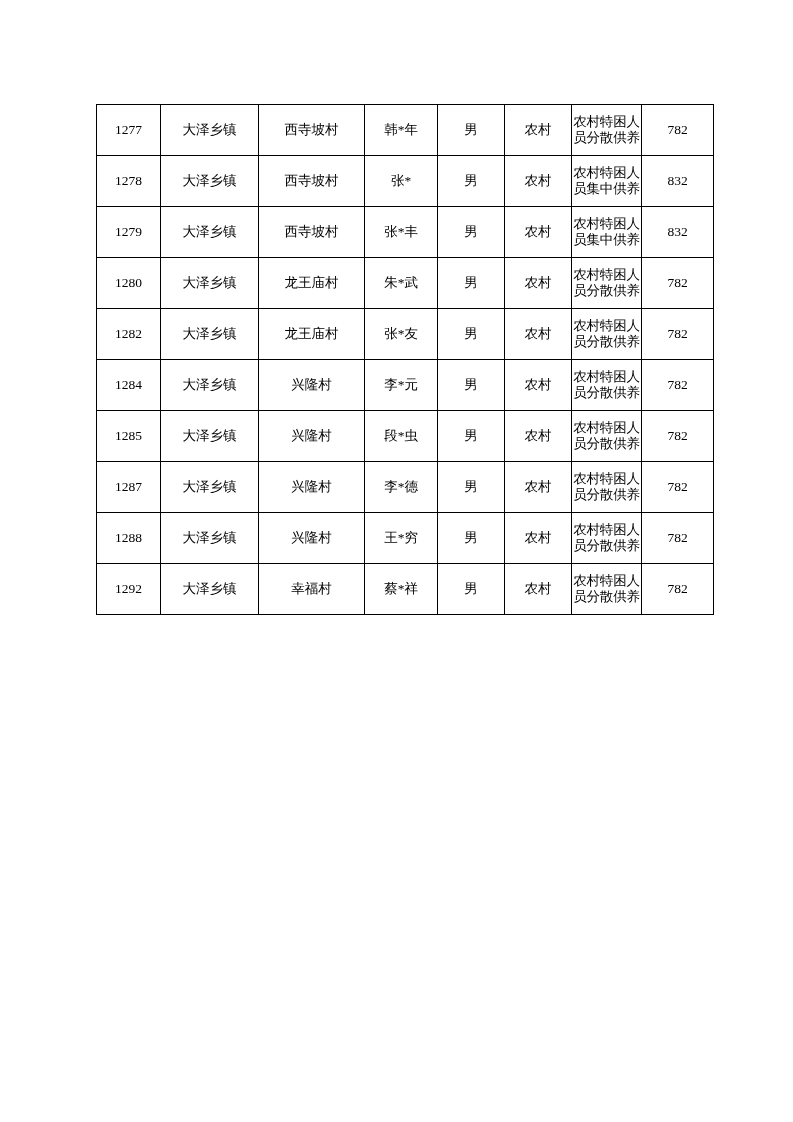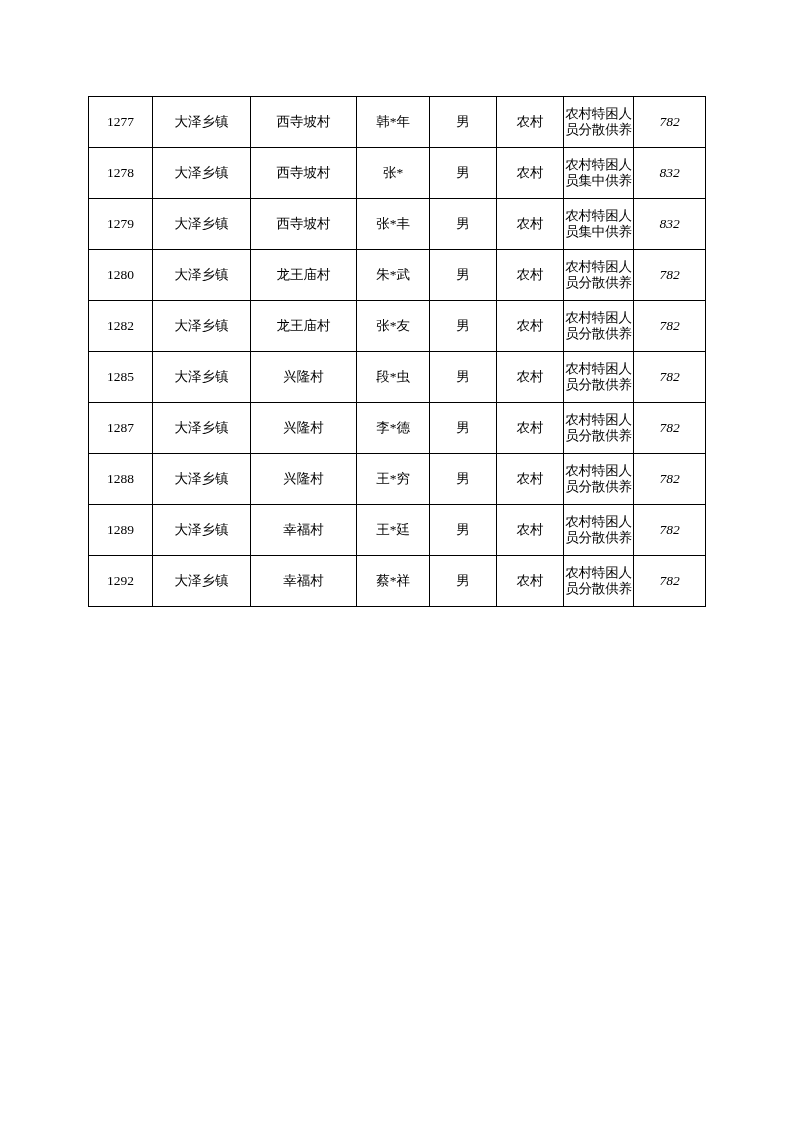--- a/index.html
+++ b/index.html
@@ -17,21 +17,21 @@
     position: relative;
     width: 793px;
     height: 1122px;
     box-sizing: border-box;
     padding: 96px 88px 0 88px;
   }
   table.data-table {
     border-collapse: collapse;
     table-layout: fixed;
     width: 617px;
-    margin: 0;
+    margin: 8px;
     border-radius: 24px;
   }
   table.data-table td {
     border: 1px solid #000000;
     text-align: center;
     vertical-align: middle;
     font-size: 13.5px;
     line-height: 1.15;
     padding: 2px 1px;
     height: 46px;
@@ -51,21 +51,21 @@
   td.idx { font-size: 13.5px; }
   td.town, td.village, td.name, td.gender, td.hukou {
     font-size: 14px;
   }
   td.category {
     font-size: 12.5px;
     line-height: 1.02;
     letter-spacing: -0.2px;
     padding: 0 1px;
   }
-  td.amount { font-size: 13.5px; font-style: italic; }
+  td.amount { font-size: 13.5px; }
 </style>
 </head>
 <body>
 
 <div class="page">
   <table class="data-table">
     <colgroup>
       <col class="c0">
         <col class="c1">
         <col class="c2">
@@ -120,20 +120,30 @@
           <td class="idx">1282</td>
           <td class="town">大泽乡镇</td>
           <td class="village">龙王庙村</td>
           <td class="name">张*友</td>
           <td class="gender">男</td>
           <td class="hukou">农村</td>
           <td class="category">农村特困人员分散供养</td>
           <td class="amount">782</td>
         </tr>
         <tr>
+          <td class="idx">1284</td>
+          <td class="town">大泽乡镇</td>
+          <td class="village">兴隆村</td>
+          <td class="name">李*元</td>
+          <td class="gender">男</td>
+          <td class="hukou">农村</td>
+          <td class="category">农村特困人员分散供养</td>
+          <td class="amount">782</td>
+        </tr>
+        <tr>
           <td class="idx">1285</td>
           <td class="town">大泽乡镇</td>
           <td class="village">兴隆村</td>
           <td class="name">段*虫</td>
           <td class="gender">男</td>
           <td class="hukou">农村</td>
           <td class="category">农村特困人员分散供养</td>
           <td class="amount">782</td>
         </tr>
         <tr>
@@ -150,30 +160,20 @@
           <td class="idx">1288</td>
           <td class="town">大泽乡镇</td>
           <td class="village">兴隆村</td>
           <td class="name">王*穷</td>
           <td class="gender">男</td>
           <td class="hukou">农村</td>
           <td class="category">农村特困人员分散供养</td>
           <td class="amount">782</td>
         </tr>
         <tr>
-          <td class="idx">1289</td>
-          <td class="town">大泽乡镇</td>
-          <td class="village">幸福村</td>
-          <td class="name">王*廷</td>
-          <td class="gender">男</td>
-          <td class="hukou">农村</td>
-          <td class="category">农村特困人员分散供养</td>
-          <td class="amount">782</td>
-        </tr>
-        <tr>
           <td class="idx">1292</td>
           <td class="town">大泽乡镇</td>
           <td class="village">幸福村</td>
           <td class="name">蔡*祥</td>
           <td class="gender">男</td>
           <td class="hukou">农村</td>
           <td class="category">农村特困人员分散供养</td>
           <td class="amount">782</td>
         </tr>
       </tbody>

